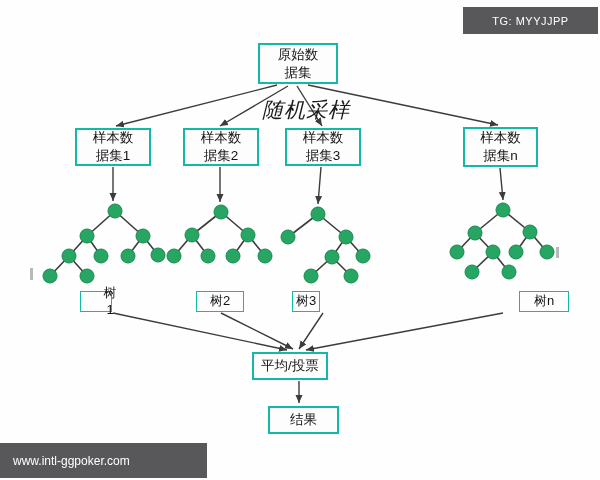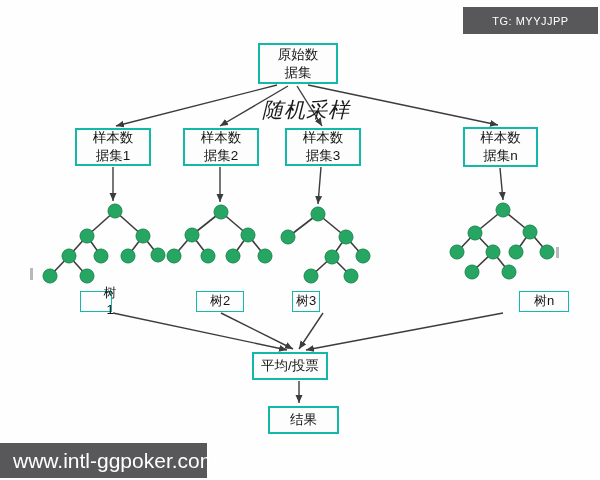--- a/index.html
+++ b/index.html
@@ -12,21 +12,21 @@
         align-items:center;justify-content:center;
         font-size:13.5px;line-height:1.3;color:#141414;text-align:center;}
   .dbox.small{border-width:1.5px;font-size:13px;}
   .flow-label{position:absolute;font-size:21px;color:#1a1a1a;
         letter-spacing:1px;white-space:nowrap;font-style:italic;}
   .watermark{position:absolute;display:flex;align-items:center;
         white-space:nowrap;}
   #wm-top{left:463px;top:7px;width:135px;height:27px;justify-content:center;
         font-size:11px;letter-spacing:0.5px;}
   #wm-bottom{left:0;top:443px;width:207px;height:35px;padding-left:13px;
-        box-sizing:border-box;font-size:21px;}
+        box-sizing:border-box;font-size:12px;}
   .tick{position:absolute;background:#b9b9b9;}
 </style>
 </head>
 <body>
 
 <div id="stage">
   <svg id="diagram-svg" viewBox="0 0 600 480" xmlns="http://www.w3.org/2000/svg">
     <defs>
       <marker id="ah" markerUnits="userSpaceOnUse" markerWidth="10" markerHeight="9" refX="8" refY="3.5" orient="auto">
         <path d="M0,0 L8,3.5 L0,7 Z" fill="#3c3c3c"></path>

